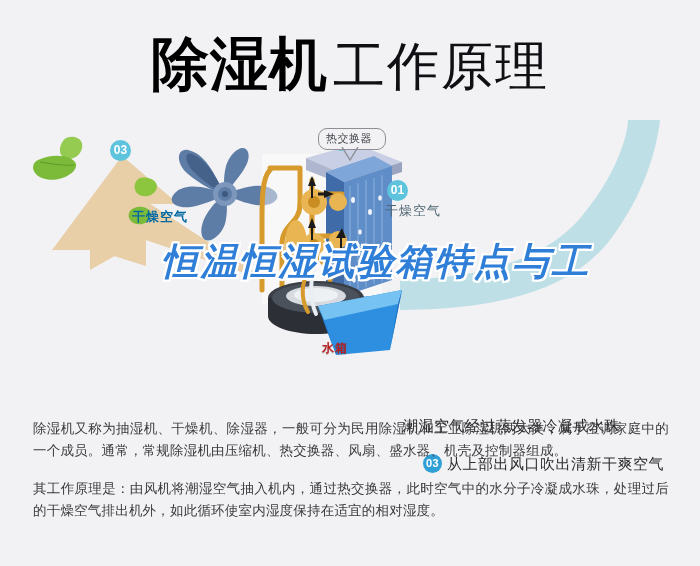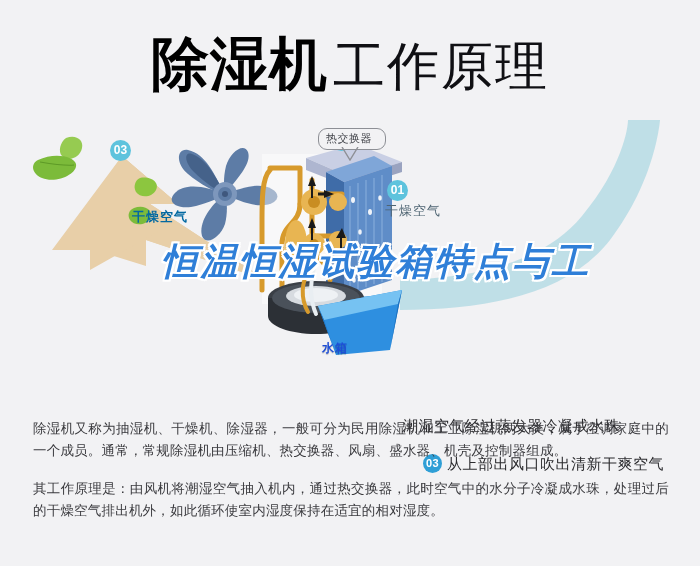--- a/index.html
+++ b/index.html
@@ -149,21 +149,21 @@
 
   
   .machine { position: absolute; left: 252px; top: 22px; width: 160px; height: 215px; }
 
   
   .tank-label {
     position: absolute;
     left: 322px;
     top: 222px;
     font-size: 12px;
-    color: #1d4ed8;
+    color: #b91c1c;
     font-weight: 700;
     letter-spacing: 1px;
     text-shadow: 0 1px 1px rgba(0,0,0,.25);
   }
 
   
   .watermark {
     position: absolute;
     left: 0;
     top: 243px;

